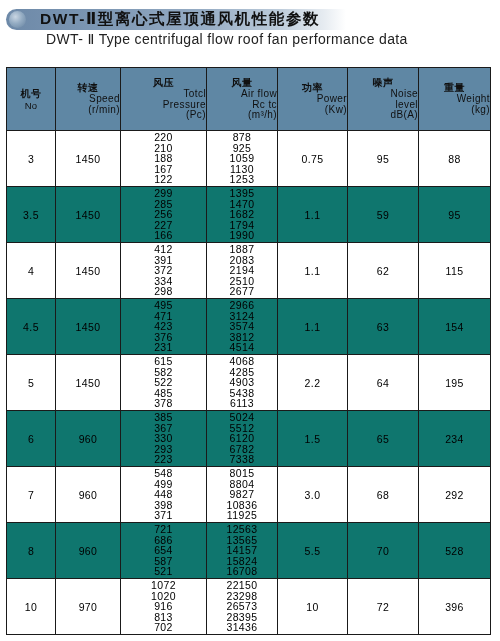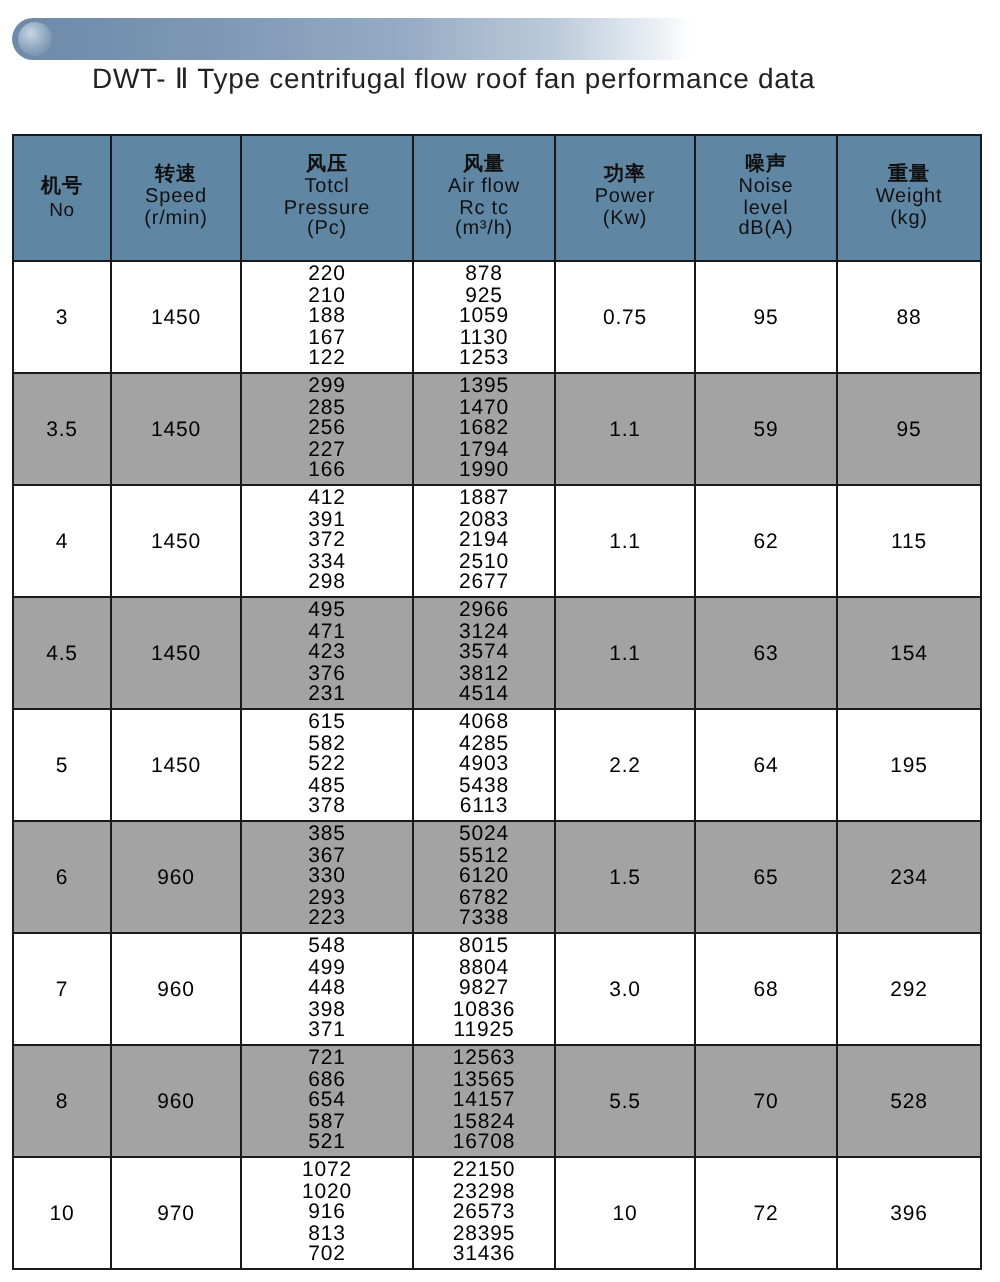--- a/index.html
+++ b/index.html
@@ -100,44 +100,46 @@
   }
   .hdr-en { display: block; }
 
   #perf-table tbody tr td {
     height: 55px;
     font-size: 10.5px;
     letter-spacing: 0.4px;
     background: #ffffff;
   }
   #perf-table tbody tr.alt td {
-    background: #a3a3a3;
+    background: #0f766e;
   }
   .multi {
     line-height: 10.6px;
     font-size: 10px;
     letter-spacing: 0.4px;
     white-space: pre-line;
+    text-align: right;
   }
 
   
   col.c-no     { width: 49px; }
   col.c-speed  { width: 65px; }
   col.c-press  { width: 86px; }
   col.c-flow   { width: 71px; }
   col.c-power  { width: 70px; }
   col.c-noise  { width: 71px; }
   col.c-weight { width: 72px; }
 </style>
 </head>
 <body>
 
 <div id="title-block">
   <div id="title-bar"></div>
   <div id="title-dot"></div>
+  <div id="title-cn">DWT-Ⅱ型离心式屋顶通风机性能参数</div>
   <div id="title-en">DWT- Ⅱ Type   centrifugal flow roof fan performance data</div>
 </div>
 
 <table id="perf-table">
   <colgroup>
     <col class="c-no">
       <col class="c-speed">
       <col class="c-press">
       <col class="c-flow">
     <col class="c-power">

